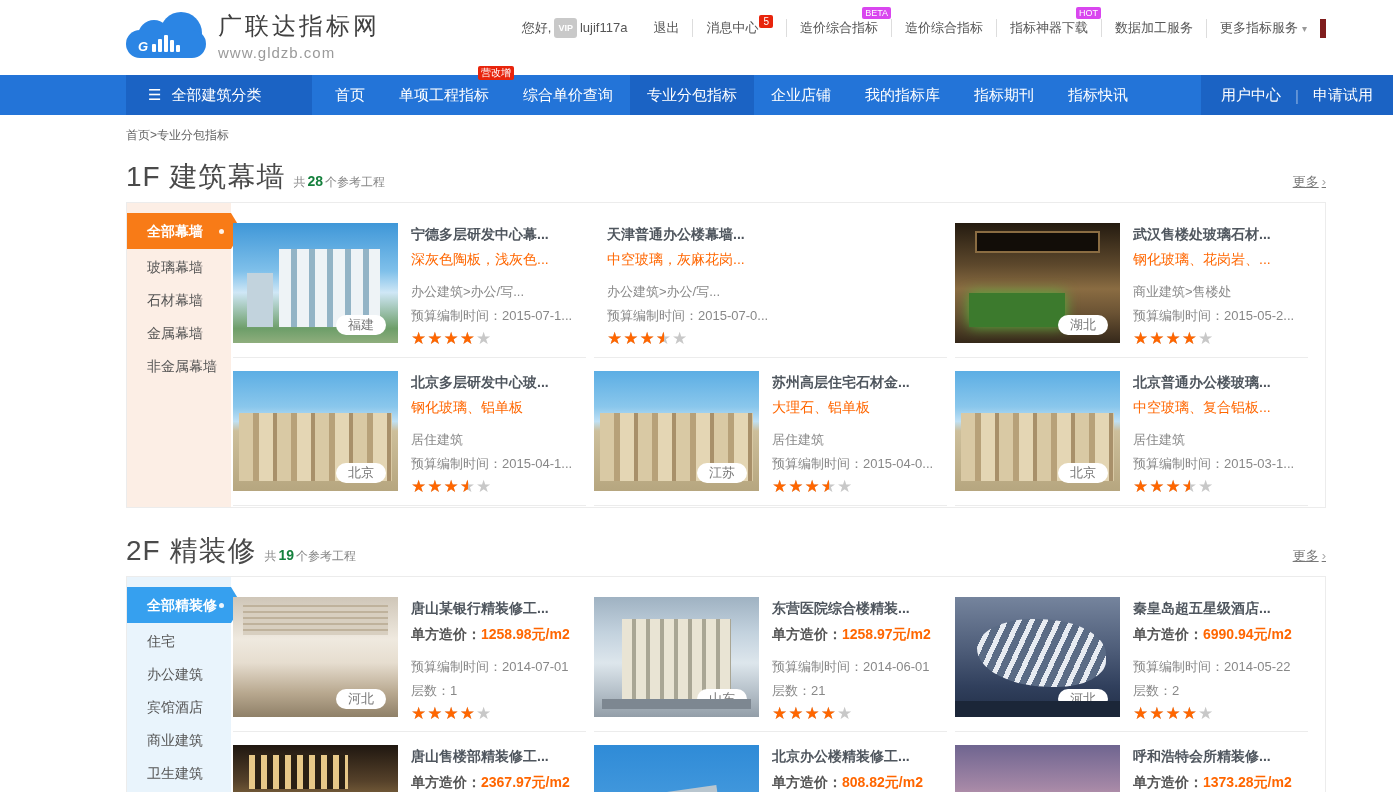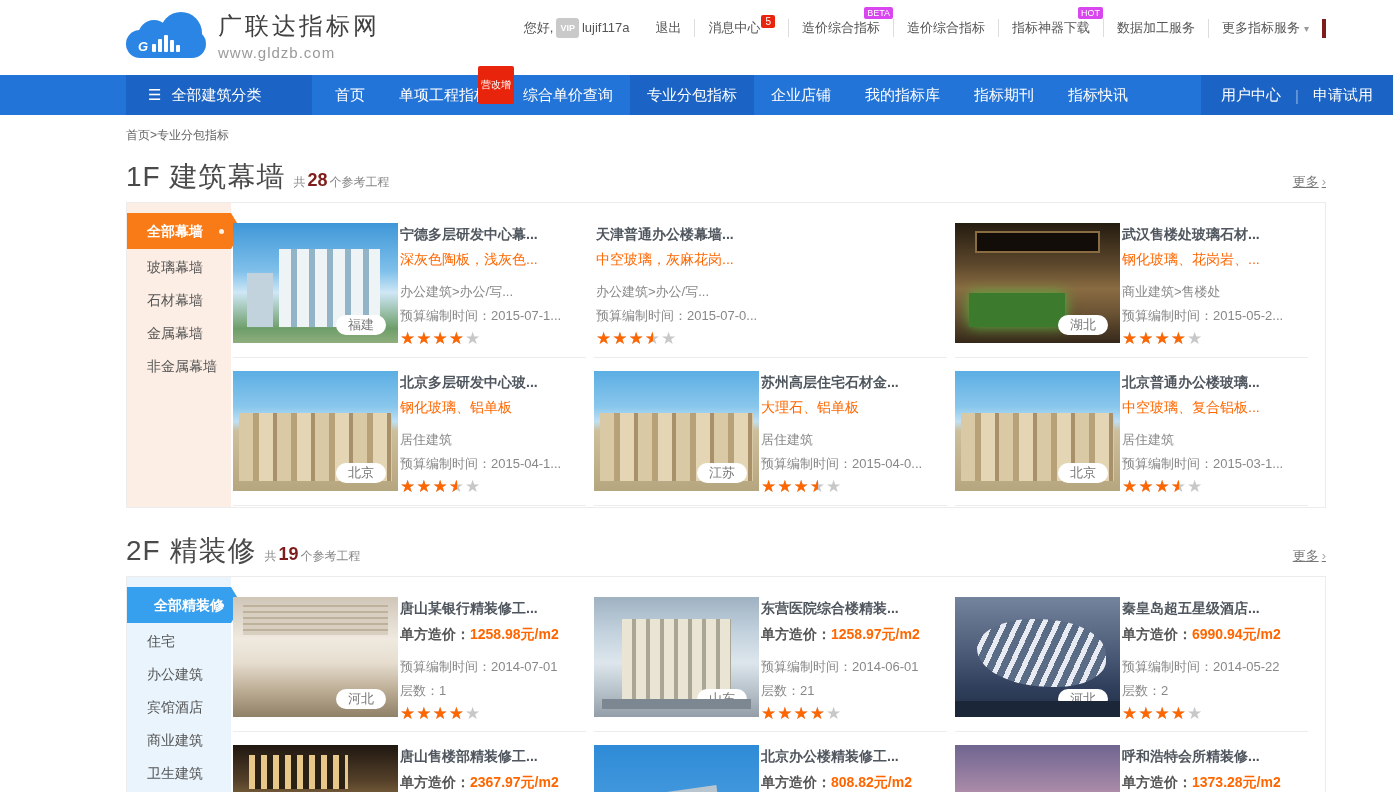--- a/index.html
+++ b/index.html
@@ -16,70 +16,70 @@
   .cloud .bars{position:absolute;left:12px;bottom:8px;display:flex;align-items:flex-end;gap:2px;z-index:2;}
   .cloud .g{color:#fff;font-weight:bold;font-style:italic;font-size:13px;line-height:10px;margin-right:2px;}
   .cloud .bars i{display:block;width:4px;background:#fff;border-radius:1px;}
   .logo-text{margin-left:12px;}
   .logo-cn{font-size:24px;color:#404040;letter-spacing:3px;}
   .logo-en{font-size:15px;color:#9a9a9a;letter-spacing:1px;margin-top:2px;}
 
   .toplinks{display:flex;align-items:center;margin-top:18px;font-size:13px;color:#555;white-space:nowrap;}
   .tl{position:relative;padding:0 13px;cursor:pointer;line-height:18px;}
   .tl.sep{border-left:1px solid #ddd;}
-  .tl.last{border-right:4px solid #7f1d1d;}
+  .tl.last{border-right:6px solid #7f1d1d;}
   .tl .vip{display:inline-block;background:#c9c9c9;color:#fff;font-size:9px;font-weight:bold;padding:1px 4px;border-radius:3px;margin:0 3px;vertical-align:1px;}
   .badge-sup{display:inline-block;background:#e8240c;color:#fff;font-size:10px;line-height:13px;padding:0 4px;border-radius:2px;position:relative;top:-7px;margin-left:1px;}
   .badge-top{position:absolute;top:-12px;right:0;background:#d946ef;color:#fff;font-size:9px;line-height:12px;padding:0 3px;border-radius:2px;}
   .caret{color:#999;font-size:10px;margin-left:4px;}
 
   
   .navbar{height:40px;background:#2374d8;}
   .nav-inner{width:1267px;margin-left:126px;height:40px;display:flex;align-items:stretch;}
   .cat-btn{width:186px;box-sizing:border-box;background:#1b63c4;color:#fff;font-size:15px;display:flex;align-items:center;padding-left:22px;cursor:pointer;}
   .cat-btn .menu-ic{margin-right:10px;font-size:15px;}
   .nav-item{color:#fff;font-size:15px;line-height:40px;padding:0 17px;position:relative;cursor:pointer;white-space:nowrap;}
   .nav-item.first{margin-left:6px;}
   .nav-item.active{background:#1b63c4;}
-  .nav-badge{position:absolute;top:-9px;right:-8px;background:#e8240c;color:#fff;font-size:10px;line-height:14px;padding:12px 3px;border-radius:2px;}
+  .nav-badge{position:absolute;top:-9px;right:-8px;background:#e8240c;color:#fff;font-size:10px;line-height:14px;padding:0 3px;border-radius:2px;}
   .nav-right{margin-left:auto;background:#1b63c4;display:flex;align-items:center;color:#fff;font-size:15px;padding:7px 20px;cursor:pointer;}
   .nav-right .pipe{color:rgba(255,255,255,.45);margin:0 14px;}
 
   
   .breadcrumb{font-size:12px;color:#666;margin-top:12px;}
   .sec-head{display:flex;align-items:baseline;margin-top:14px;height:42px;}
   .sec-title{font-size:28px;color:#4a4a4a;letter-spacing:1px;}
   .sec-count{font-size:12px;color:#888;margin-left:8px;}
-  .sec-count b{color:#7f1d1d;font-size:18px;padding:0 2px;}
+  .sec-count b{color:#15803d;font-size:14px;padding:0 2px;}
   .sec-more{margin-left:auto;font-size:13px;color:#777;cursor:pointer;text-decoration:underline;}
   .sec-more .arr{color:#aaa;margin-left:3px;}
 
   
   .panel{border:1px solid #ececec;display:flex;margin-top:2px;box-sizing:border-box;}
   .panel.s1{height:306px;}
   .panel.s2{height:400px;}
   .side{width:104px;flex-shrink:0;padding-top:10px;box-sizing:border-box;}
   .s1 .side{background:#fceee5;}
   .s2 .side{background:#e9f4fc;}
   .side-tab{height:33px;line-height:33px;padding-left:20px;font-size:14px;color:#555;cursor:pointer;white-space:nowrap;}
   .side-tab.active{height:36px;line-height:36px;color:#fff;font-weight:bold;position:relative;margin-bottom:2px;}
   .s1 .side-tab.active{background:#f87b17;}
-  .s2 .side-tab.active{background:#36a0ef;text-align:center;}
+  .s2 .side-tab.active{background:#36a0ef;}
   .side-tab.active::after{content:'';position:absolute;right:-11px;top:0;border-top:18px solid transparent;border-bottom:18px solid transparent;}
   .s1 .side-tab.active::after{border-left:11px solid #f87b17;}
   .s2 .side-tab.active::after{border-left:11px solid #36a0ef;}
   .side-tab.active .dot{position:absolute;right:7px;top:50%;margin-top:-2px;width:5px;height:5px;border-radius:50%;background:rgba(255,255,255,.9);}
 
   
   .cards{flex:1;padding:20px 0 0 2px;display:flex;flex-wrap:wrap;align-content:flex-start;}
   .card{width:353px;margin-right:8px;display:flex;border-bottom:1px solid #ececec;padding-bottom:13px;margin-bottom:13px;height:121px;cursor:pointer;}
   .thumb{width:165px;height:120px;position:relative;flex-shrink:0;overflow:hidden;}
   .loc{position:absolute;right:12px;bottom:8px;background:#fff;border-radius:12px;padding:1px 12px;font-size:13px;color:#777;}
   .loc:empty{display:none;}
-  .info{margin-left:2px;padding-top:2px;flex:1;min-width:0;}
+  .info{margin-left:13px;padding-top:2px;flex:1;min-width:0;}
   .c-title{font-size:14px;font-weight:bold;color:#4f565e;line-height:18px;white-space:nowrap;overflow:hidden;}
   .c-mat{font-size:14px;color:#f60;margin-top:8px;white-space:nowrap;overflow:hidden;}
   .c-line{font-size:13px;color:#888;margin-top:6px;white-space:nowrap;overflow:hidden;}
   .c-line.gap{margin-top:14px;}
   .price-line{font-size:14px;color:#555;font-weight:bold;margin-top:9px;white-space:nowrap;}
   .price-line .price{color:#f60;}
   .stars{position:relative;display:inline-block;font-size:17px;line-height:18px;color:#c8c8c8;letter-spacing:1px;margin-top:5px;white-space:nowrap;}
   .stars-fill{position:absolute;left:0;top:0;color:#f60;overflow:hidden;white-space:nowrap;width:0;}
 
   

